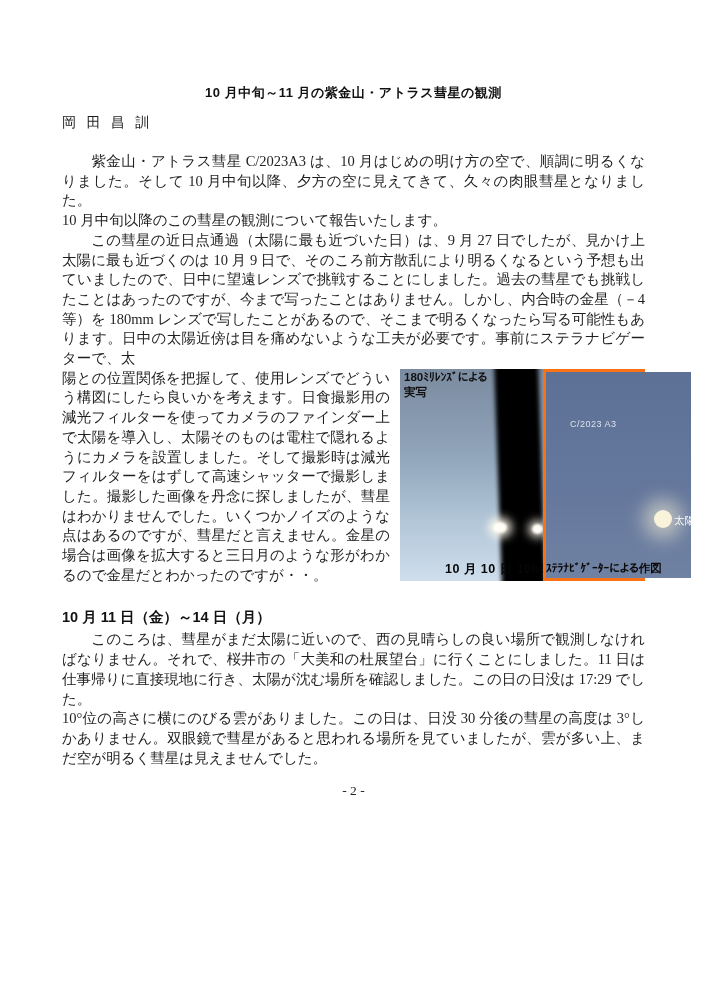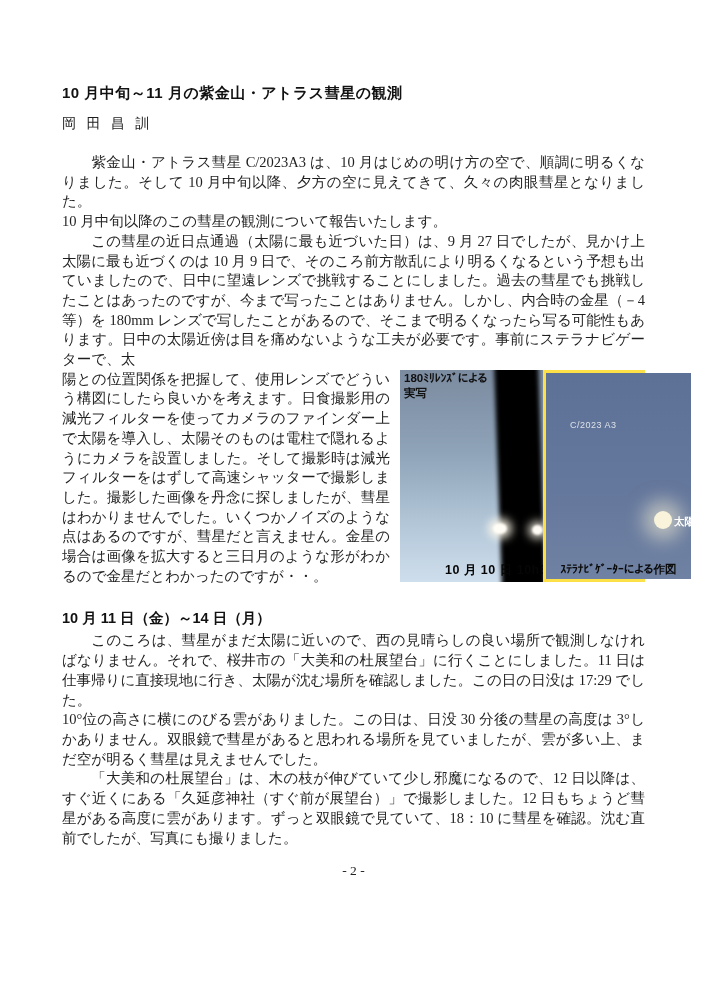--- a/index.html
+++ b/index.html
@@ -10,23 +10,24 @@
     margin: 0 auto;
     background: #ffffff;
     box-sizing: border-box;
     padding: 84px 62px 0 62px;
     font-family: "Liberation Serif", "DejaVu Serif", serif;
     color: #1c1c1c;
     overflow: hidden;
   }
   .doc-title {
     margin: 0 0 12px 0;
+    text-align: center;
     font-family: "Liberation Sans", "DejaVu Sans", sans-serif;
     font-weight: bold;
-    font-size: 15px;
+    font-size: 13px;
     letter-spacing: 0.5px;
     color: #111;
   }
   .author {
     font-family: Liberation Mono, monospace;
     font-size: 14px;
     letter-spacing: 1px;
     color: #1c1c1c;
     margin: 0 2px 20px 0;
   }
@@ -50,21 +51,21 @@
   }
   .wrap-block::after { content:""; display:block; clear:both; }
 
   
   .obs-figure {
     float: right;
     width: 245px;
     height: 212px;
     margin: 0 0 2px 10px;
     position: relative;
-    background: #fde047;
+    background: #f97316;
   }
   .panel { position:absolute; overflow:hidden; }
   .photo-panel {
     left:0; top:0; width:143px; height:212px;
     background: linear-gradient(to bottom, #7b8ba0 0%, #8ea2b8 38%, #b2c6d8 72%, #cfdeec 100%);
   }
   .pole {
     position:absolute;
     left:94px; top:-8px; bottom:-8px; width:44px;
     background:#000;
@@ -100,26 +101,26 @@
   }
   .sun-disc {
     position:absolute; left:108px; top:138px; width:18px; height:18px;
     border-radius:50%;
     background:#f9f3dc;
     box-shadow: 0 0 18px 11px rgba(247,240,214,0.55);
   }
   .sun-label {
     position:absolute; left:128px; top:142px;
     font-family:"Liberation Sans","DejaVu Sans",sans-serif;
-    font-weight:bold; font-size:10.5px; color:#ffffff;
+    font-weight:normal; font-size:10.5px; color:#ffffff;
     white-space: nowrap;
   }
   .chart-caption {
     position:absolute; left:0; right:0; bottom:2px;
-    text-align:center;
+    text-align:left;
     font-family:"Liberation Sans","DejaVu Sans",sans-serif;
     font-weight:bold; font-size:11.5px; color:#0a0a0a;
     white-space: nowrap;
   }
   .page-number {
     margin-top: 15px;
     text-align: center;
     font-size: 13.5px;
     color: #222;
   }
@@ -161,17 +162,16 @@
     </figure>
 
     <p class="body-text no-indent">陽との位置関係を把握して、使用レンズでどういう構図にしたら良いかを考えます。日食撮影用の減光フィルターを使ってカメラのファインダー上で太陽を導入し、太陽そのものは電柱で隠れるようにカメラを設置しました。そして撮影時は減光フィルターをはずして高速シャッターで撮影しました。撮影した画像を丹念に探しましたが、彗星はわかりませんでした。いくつかノイズのような点はあるのですが、彗星だと言えません。金星の場合は画像を拡大すると三日月のような形がわかるので金星だとわかったのですが・・。</p>
   </div>
 
   <h2 class="section-heading">10 月 11 日（金）～14 日（月）</h2>
 
   <p class="body-text">　このころは、彗星がまだ太陽に近いので、西の見晴らしの良い場所で観測しなければなりません。それで、桜井市の「大美和の杜展望台」に行くことにしました。11 日は仕事帰りに直接現地に行き、太陽が沈む場所を確認しました。この日の日没は 17:29 でした。
 10°位の高さに横にのびる雲がありました。この日は、日没 30 分後の彗星の高度は 3°しかありません。双眼鏡で彗星があると思われる場所を見ていましたが、雲が多い上、まだ空が明るく彗星は見えませんでした。</p>
 
-  <p class="body-text">　「大美和の杜展望台」は、木の枝が伸びていて少し邪魔になるので、12 日以降は、すぐ近くにある「久延彦神社（すぐ前が展望台）」で撮影しました。12 日もちょうど彗星がある高度に雲があります。ずっと双眼鏡で見ていて、18：10 に彗星を確認。沈む直前でしたが、写真にも撮りました。</p>
 
   <div class="page-number">- 2 -</div>
 
 </div>
 
 </body></html>

